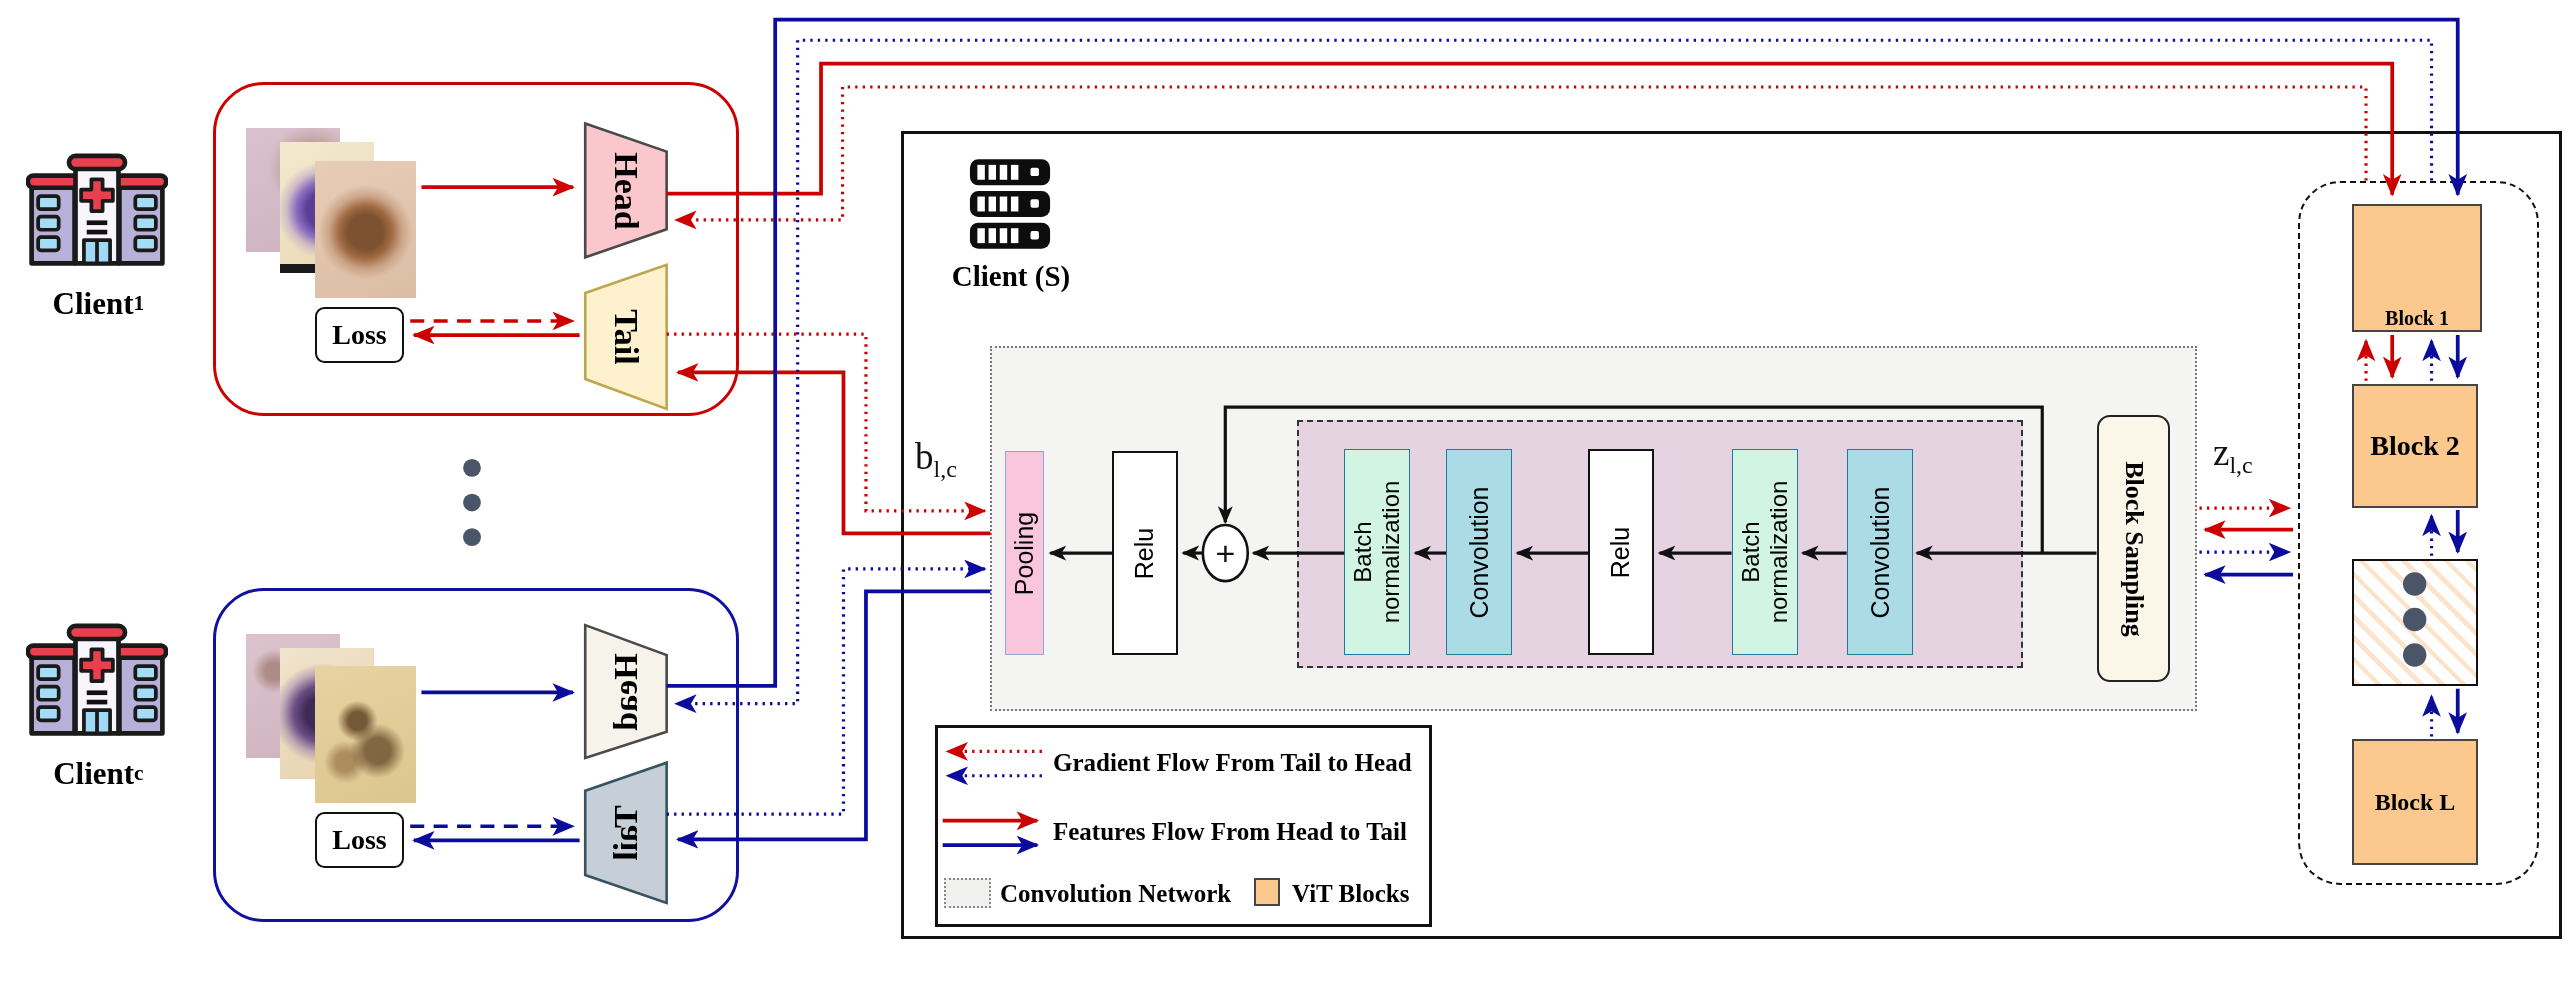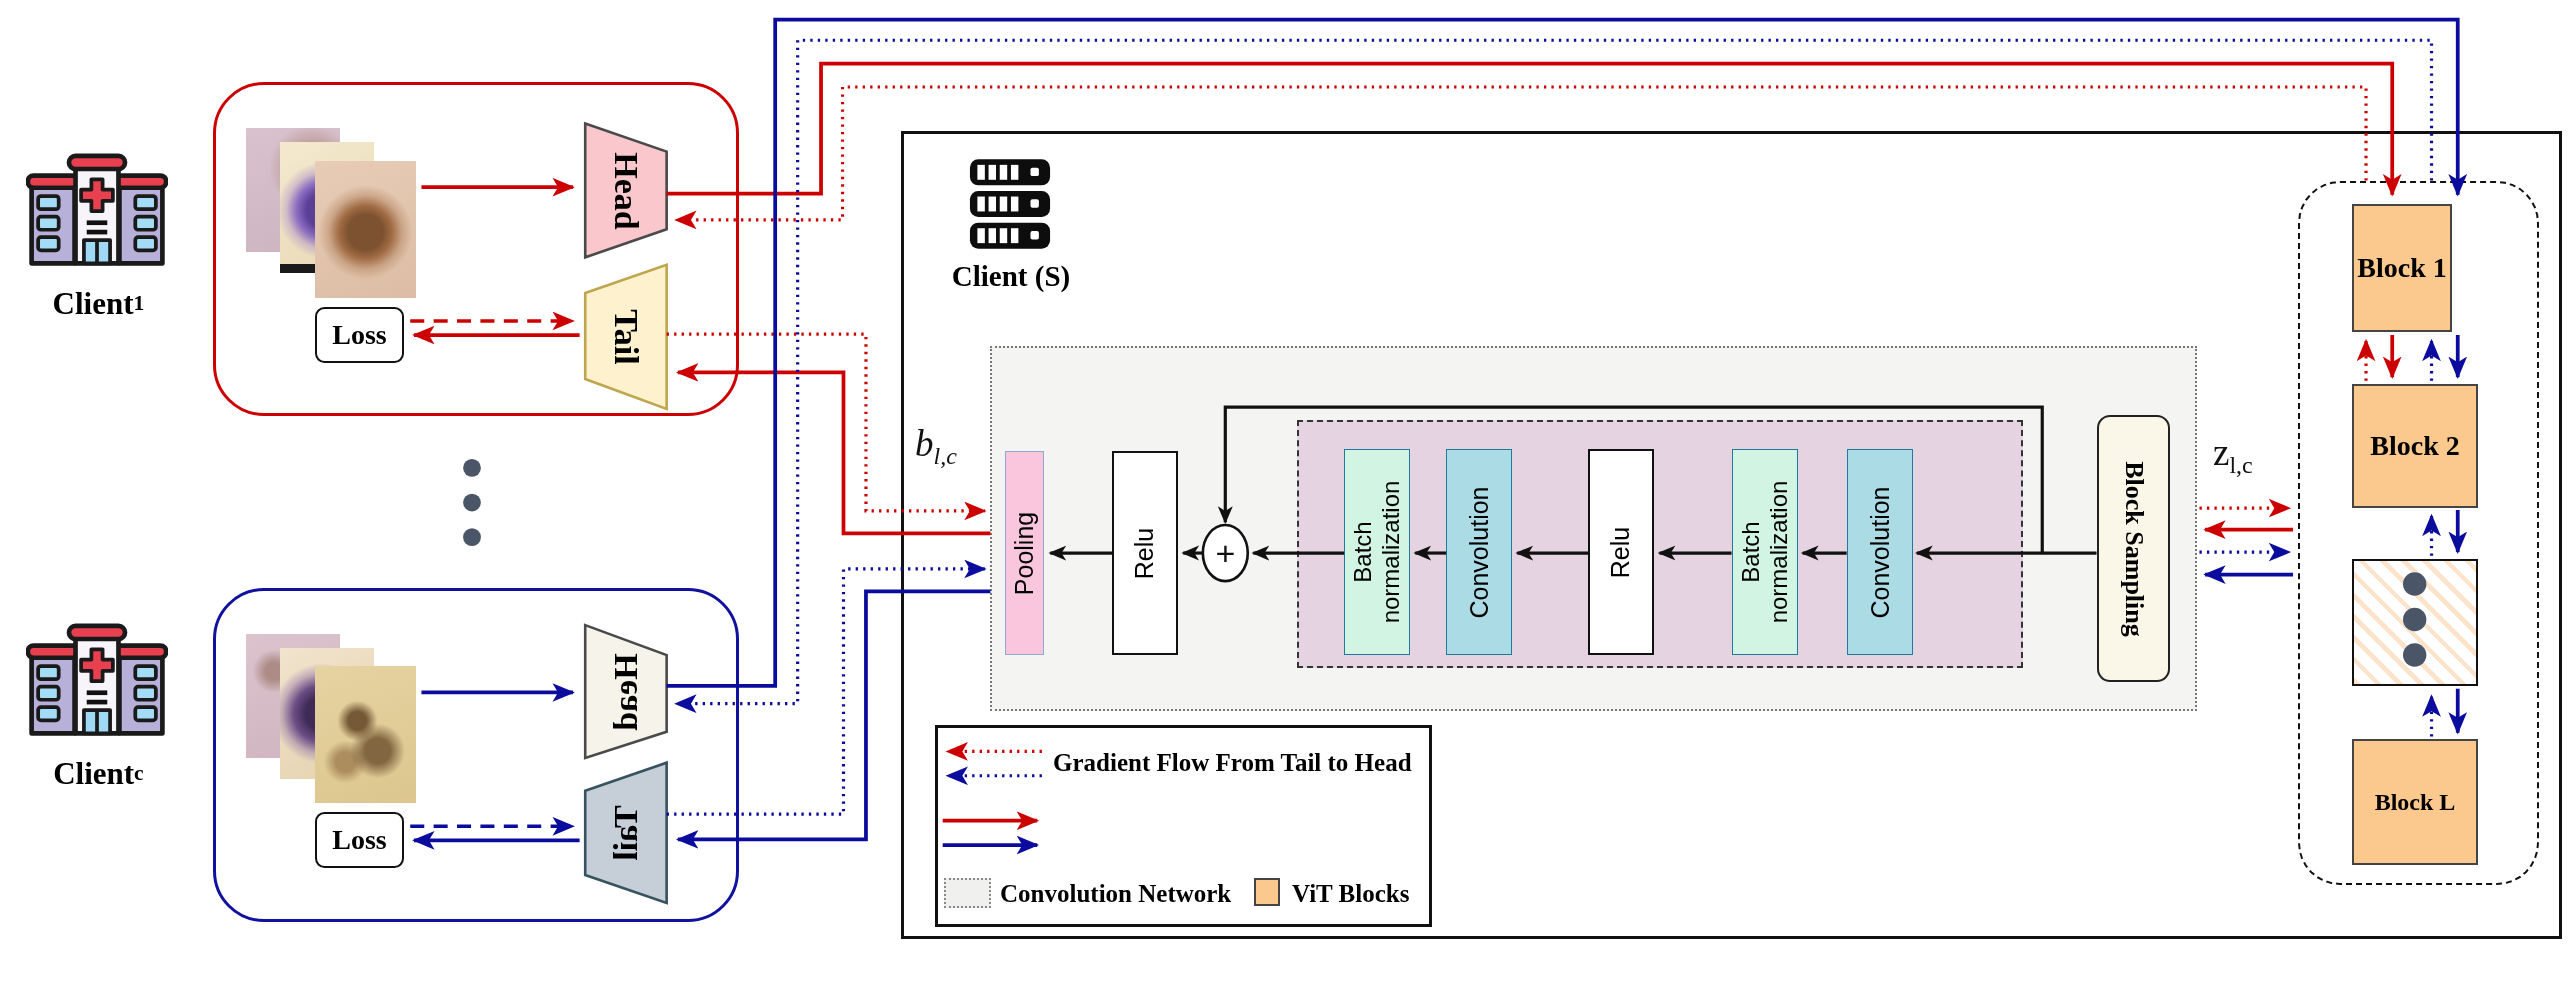--- a/index.html
+++ b/index.html
@@ -82,45 +82,48 @@
 
   <div class="abs flex sans" style="left:1847px;top:449px;width:66px;height:206px;background:#abdce6;border:1.9px solid #207a9b;font-size:25px;">
     <span class="rotm90">Convolution</span>
   </div>
 
   <div class="abs flex serifb" style="left:2097px;top:415px;width:73px;height:267px;background:#faf6e8;border:2.3px solid #222;border-radius:13px;font-size:26px;">
     <span class="rot90">Block Sampling</span>
   </div>
 
   <div class="abs" style="left:2298px;top:181px;width:241px;height:704px;border:2.8px dashed #111;border-radius:42px;"></div>
-  <div class="abs flex serifb" style="left:2352px;top:204px;width:100px;height:128px;background:#fbc88d;border:2.3px solid #444;font-size:28px;">
+  <div class="abs flex serifb" style="left:2352px;top:204px;width:130px;height:128px;background:#fbc88d;border:2.3px solid #444;font-size:20px;align-items:flex-end;">
     <span>Block 1</span>
   </div>
   <div class="abs flex serifb" style="left:2352px;top:384px;width:126px;height:124px;background:#fbc88d;border:2.3px solid #444;font-size:28px;">
     <span>Block 2</span>
   </div>
   <div class="abs" style="left:2352px;top:559px;width:126px;height:127px;border:2.8px solid #111;background:repeating-linear-gradient(45deg, rgba(246,178,107,.35) 0 4.7px, rgba(255,255,255,0) 4.7px 15px) #fff;"></div>
   <div class="abs flex serifb" style="left:2352px;top:739px;width:126px;height:126px;background:#fbc88d;border:2.3px solid #444;font-size:24px;">
     <span>Block L</span>
   </div>
 
   <div class="abs" style="left:935px;top:725px;width:497px;height:202px;border:3.3px solid #111;background:#fff;"></div>
   <div class="abs serifb" style="left:1053px;top:749px;width:374px;height:34px;font-size:25px;">
     <span>Gradient Flow From Tail to Head</span>
   </div>
+  <div class="abs serifb" style="left:1053px;top:818px;width:374px;height:34px;font-size:25px;">
+    <span>Features Flow From  Head to Tail</span>
+  </div>
   <div class="abs" style="left:944px;top:878px;width:47px;height:30px;background:#f0f0ee;border:2.3px dotted #888;"></div>
   <div class="abs serifb" style="left:1000px;top:880px;width:243px;height:32px;font-size:25px;">
     <span>Convolution Network</span>
   </div>
   <div class="abs" style="left:1254px;top:878px;width:26px;height:28px;background:#fbc88d;border:2.3px solid #444;"></div>
   <div class="abs serifb" style="left:1292px;top:880px;width:140px;height:32px;font-size:25px;">
     <span>ViT Blocks</span>
   </div>
 
-  <div class="abs" style="left:915px;top:422px;width:75px;height:52px;font-style:italic;font-size:37px;color:#111;">
+  <div class="abs" style="left:915px;top:435px;width:75px;height:52px;font-size:37px;color:#111;">
     <span>b</span><sub style="font-size:24px;">l,c</sub>
   </div>
   <div class="abs" style="left:2213px;top:431px;width:80px;height:52px;font-size:37px;color:#111;">
     <span>z</span><sub style="font-size:24px;">l,c</sub>
   </div>
 
   <div class="abs flex serifb" style="left:23.4px;top:284px;width:150px;height:39px;font-size:31px;">
     <span>Client</span>
       <sub style="font-size:21.5px;">1</sub>
   </div>

